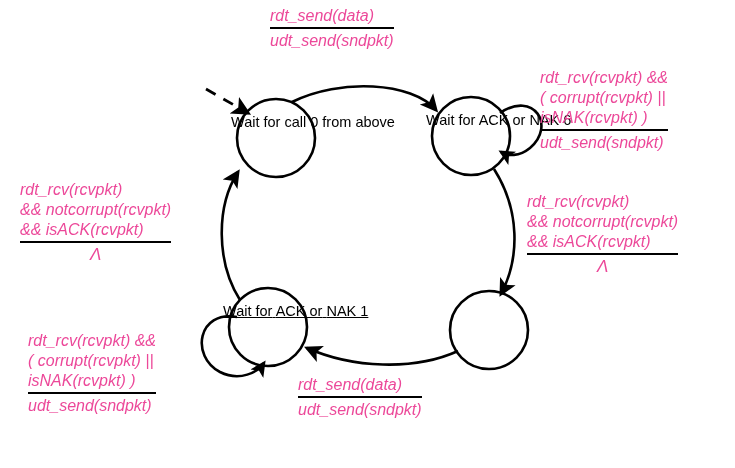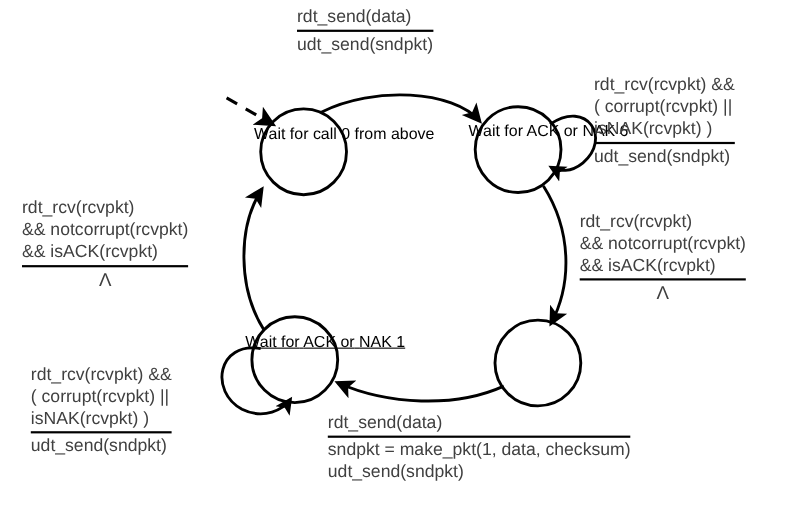--- a/index.html
+++ b/index.html
@@ -29,22 +29,23 @@
     font-size: 14.5px;
     line-height: 17px;
     color: #000;
     white-space: nowrap;
     pointer-events: none;
   }
   .txt-block {
     position: absolute;
     font-size: 16px;
     line-height: 20px;
-    color: #404040;
+    color: #ec4899;
     white-space: nowrap;
+    font-style: italic;
   }
   .txt-block .line { display: block; }
   .txt-block .rule {
     display: block;
     border-bottom: 2.2px solid #000;
     height: 0;
     margin: 1px 0 2px 0;
   }
   .center { text-align: center; }
   .lam { font-size: 17px; }
@@ -137,17 +138,16 @@
     <span class="line">rdt_rcv(rcvpkt) &amp;&amp;</span>
     <span class="line">( corrupt(rcvpkt) ||</span>
     <span class="line">isNAK(rcvpkt) )</span>
     <span class="rule"></span>
     <span class="line">udt_send(sndpkt)</span>
   </div>
 
   <div class="txt-block" style="left:298px; top:375px;">
     <span class="line">rdt_send(data)</span>
     <span class="rule"></span>
-    <span class="line">sndpkt = make_pkt(1, data, checksum)</span>
     <span class="line">udt_send(sndpkt)</span>
   </div>
 
 </div>
 
 </body></html>

